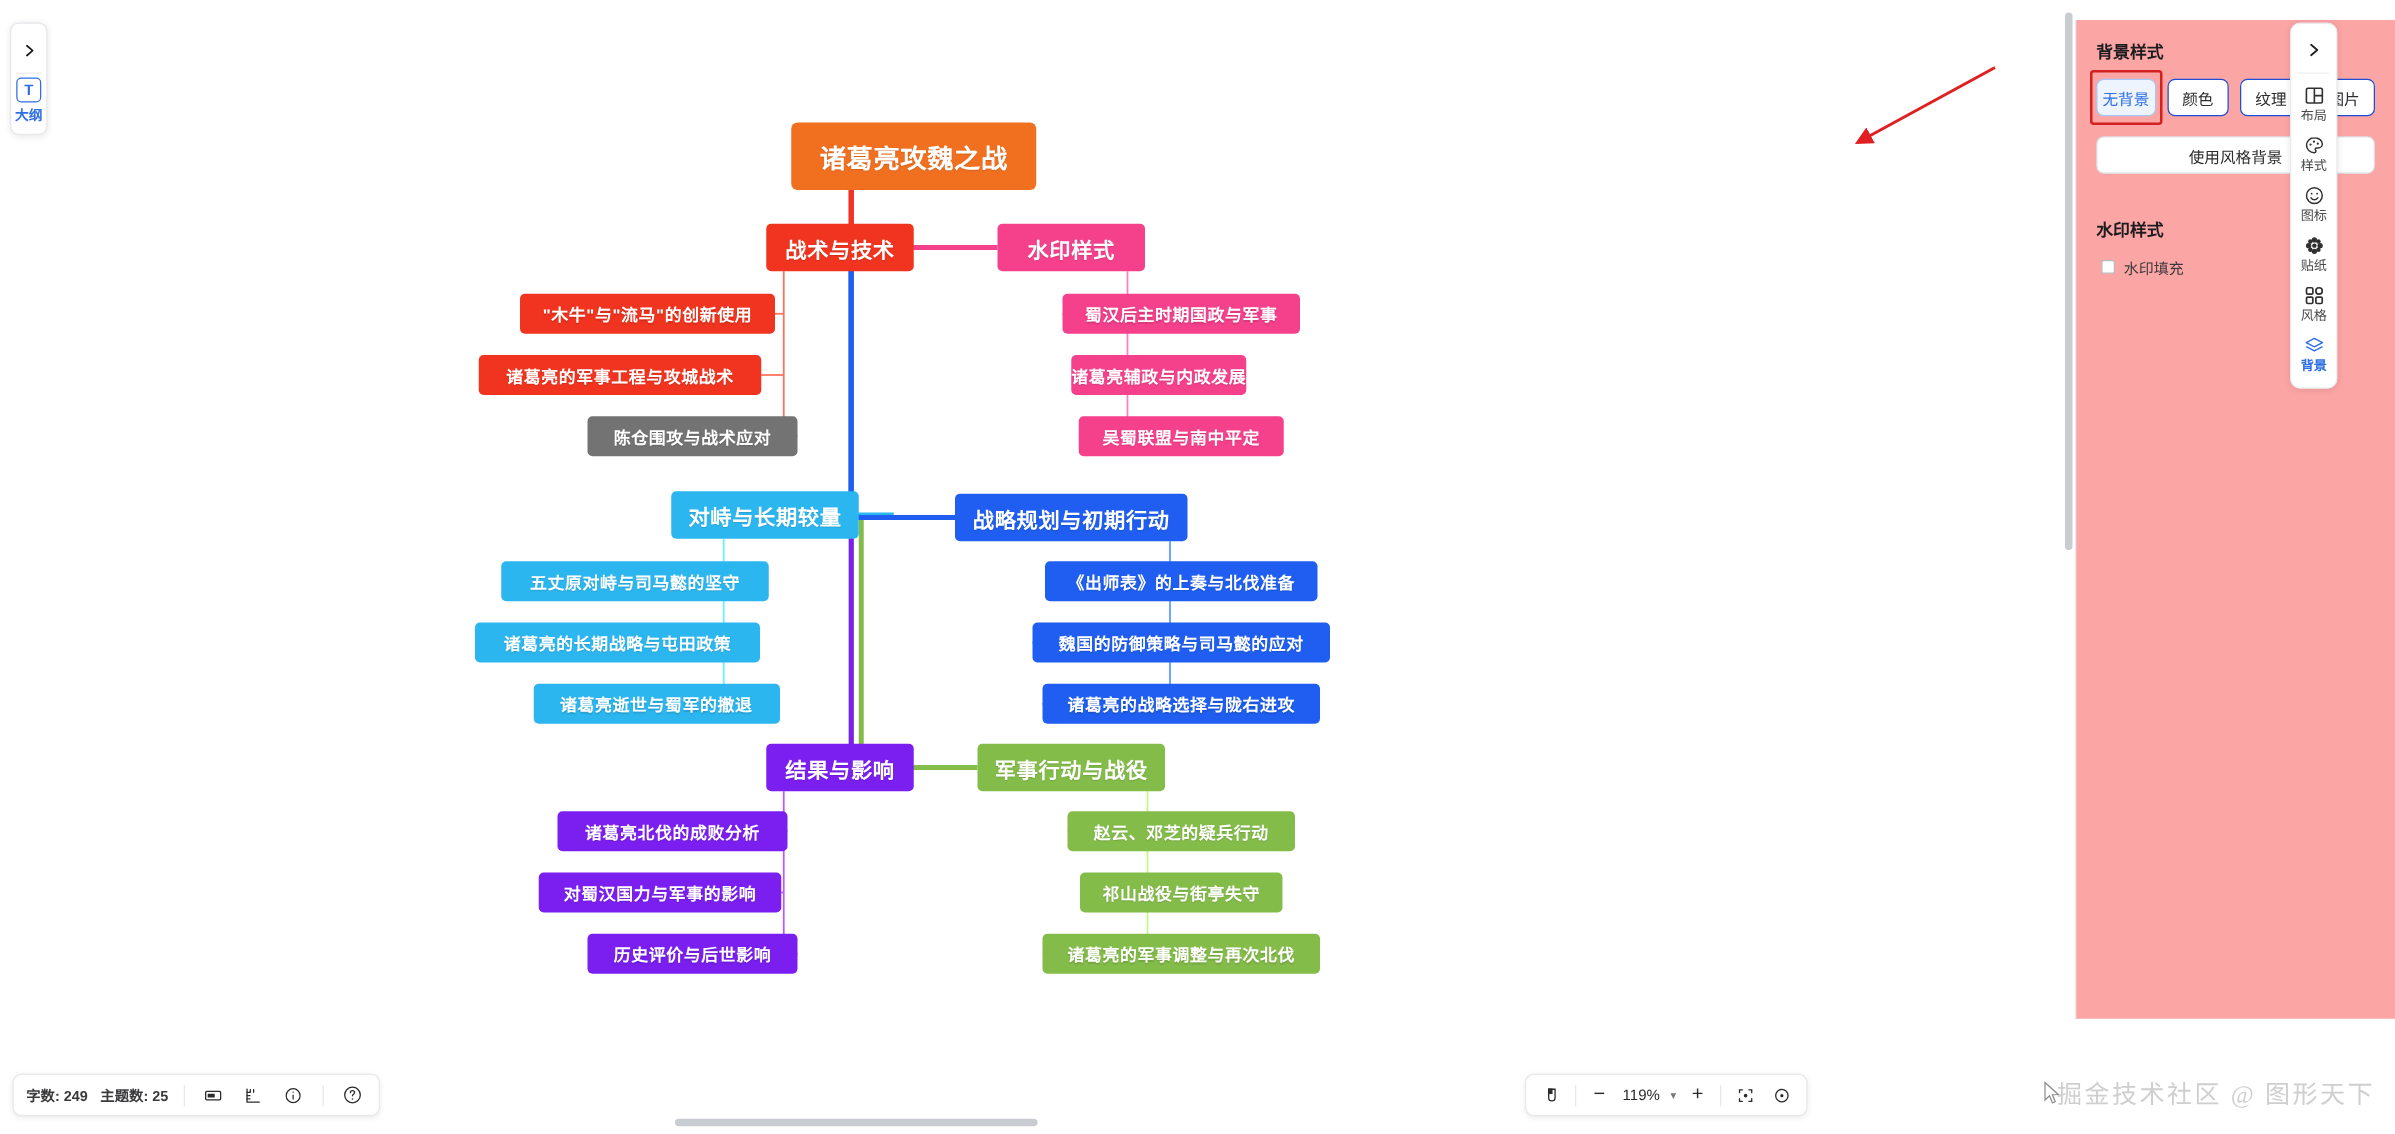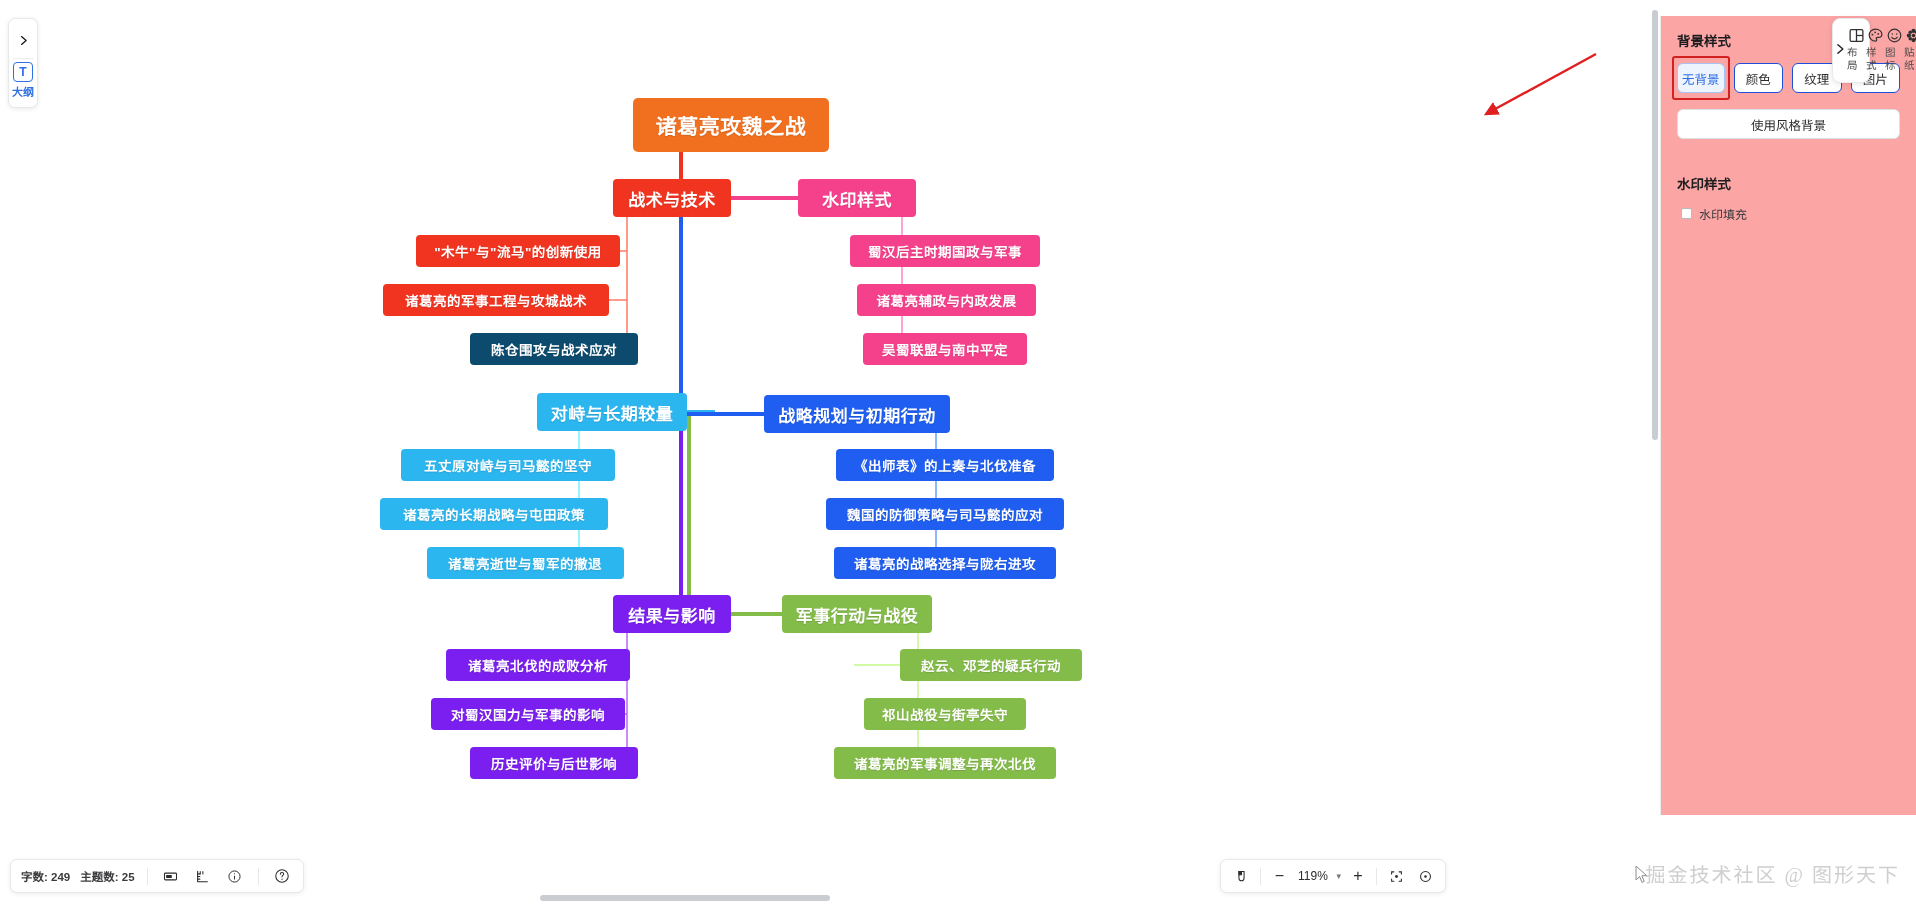--- a/index.html
+++ b/index.html
@@ -52,21 +52,21 @@
     display:flex; align-items:center; justify-content:center;
     color:#2f6fe4; font-size:12px; font-weight:700; line-height:1;
   }
   .tb-outline .lbl { font-size:11px; color:#2f6fe4; font-weight:700; }
 
   
   #right-rail {
     position:absolute; right:46px; top:18px; width:38px;
     background:#fff; border:1px solid #e8eaee; border-radius:8px;
     box-shadow:0 1px 6px rgba(0,0,0,.10);
-    display:flex; flex-direction:row; align-items:center;
+    display:flex; flex-direction:column; align-items:center;
     padding:3px 0 7px; z-index:40;
   }
   #right-rail .rail-collapse {
     width:34px; height:36px; display:flex; align-items:center; justify-content:center;
     font-size:17px; color:#222; cursor:pointer;
   }
   #right-rail .rail-div { width:24px; height:1px; background:#ededed; margin-bottom:4px; }
   .rail-item {
     width:38px; padding:4px 0 3px;
     display:flex; flex-direction:column; align-items:center; gap:1px;
@@ -198,30 +198,30 @@
   <div id="nodes-layer">
       <div class="node lvl1" style="left: 613px; top: 179px; width: 118px; height: 38px; background: rgb(240, 52, 31);">
         <span>战术与技术</span>
       </div>
       <div class="node lvl2" style="left: 416px; top: 235px; width: 204px; height: 32px; background: rgb(240, 52, 31);">
         <span>"木牛"与"流马"的创新使用</span>
       </div>
       <div class="node lvl2" style="left: 383px; top: 284px; width: 226px; height: 32px; background: rgb(240, 52, 31);">
         <span>诸葛亮的军事工程与攻城战术</span>
       </div>
-      <div class="node lvl2" style="left: 470px; top: 333px; width: 168px; height: 32px; background: #0c4a6e;">
+      <div class="node lvl2" style="left: 470px; top: 333px; width: 168px; height: 32px; background: #737373;">
         <span>陈仓围攻与战术应对</span>
       </div>
       <div class="node lvl1" style="left: 798px; top: 179px; width: 118px; height: 38px; background: rgb(245, 64, 139);">
         <span>水印样式</span>
       </div>
       <div class="node lvl2" style="left: 850px; top: 235px; width: 190px; height: 32px; background: rgb(245, 64, 139);">
         <span>蜀汉后主时期国政与军事</span>
       </div>
-      <div class="node lvl2" style="left: 857px; top: 284px; width: 179px; height: 32px; background: rgb(245, 64, 139);">
+      <div class="node lvl2" style="left: 857px; top: 284px; width: 140px; height: 32px; background: rgb(245, 64, 139);">
         <span>诸葛亮辅政与内政发展</span>
       </div>
       <div class="node lvl2" style="left: 863px; top: 333px; width: 164px; height: 32px; background: rgb(245, 64, 139);">
         <span>吴蜀联盟与南中平定</span>
       </div>
       <div class="node lvl1" style="left: 537px; top: 393px; width: 150px; height: 38px; background: rgb(44, 182, 239);">
         <span>对峙与长期较量</span>
       </div>
       <div class="node lvl2" style="left: 401px; top: 449px; width: 214px; height: 32px; background: rgb(44, 182, 239);">
         <span>五丈原对峙与司马懿的坚守</span>
@@ -252,21 +252,21 @@
       </div>
       <div class="node lvl2" style="left: 431px; top: 698px; width: 194px; height: 32px; background: rgb(123, 31, 240);">
         <span>对蜀汉国力与军事的影响</span>
       </div>
       <div class="node lvl2" style="left: 470px; top: 747px; width: 168px; height: 32px; background: rgb(123, 31, 240);">
         <span>历史评价与后世影响</span>
       </div>
       <div class="node lvl1" style="left: 782px; top: 595px; width: 150px; height: 38px; background: rgb(132, 188, 74);">
         <span>军事行动与战役</span>
       </div>
-      <div class="node lvl2" style="left: 854px; top: 649px; width: 182px; height: 32px; background: rgb(132, 188, 74); margin-left: 46px;">
+      <div class="node lvl2" style="left: 854px; top: 649px; width: 182px; height: 32px; background: rgb(132, 188, 74);">
         <span>赵云、邓芝的疑兵行动</span>
       </div>
       <div class="node lvl2" style="left: 864px; top: 698px; width: 162px; height: 32px; background: rgb(132, 188, 74);">
         <span>祁山战役与街亭失守</span>
       </div>
       <div class="node lvl2" style="left: 834px; top: 747px; width: 222px; height: 32px; background: rgb(132, 188, 74);">
         <span>诸葛亮的军事调整与再次北伐</span>
       </div>
       <div class="node root" style="left: 633px; top: 98px; width: 196px; height: 54px; background: rgb(240, 112, 32);">
         <span>诸葛亮攻魏之战</span>

